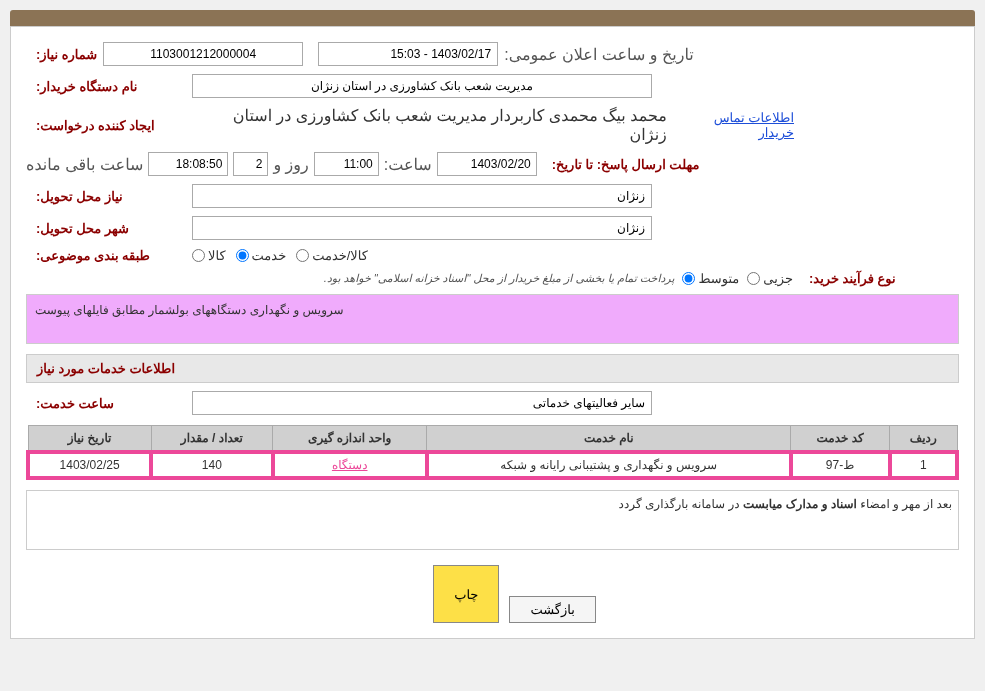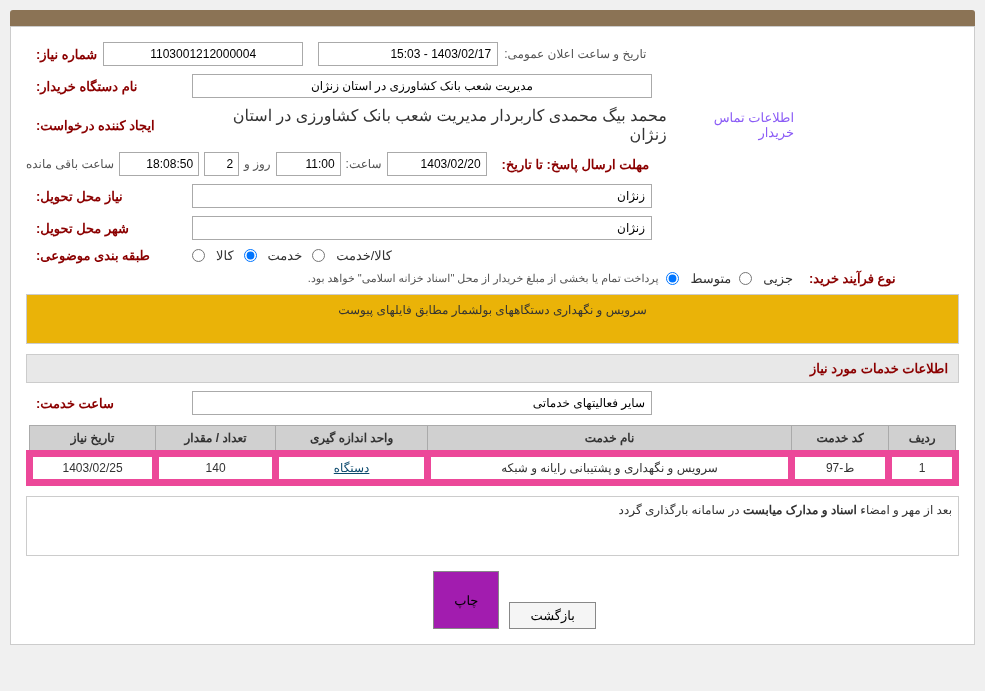--- a/index.html
+++ b/index.html
@@ -53,107 +53,109 @@
       font-family: Tahoma, Arial, sans-serif;
       font-size: 12px;
       direction: rtl;
     }
     .section-header {
       background: #e8e8e8;
       border: 1px solid #ccc;
       padding: 6px 10px;
       font-weight: bold;
       color: #8B0000;
-      text-align: right;
+      text-align: left;
       margin: 10px 0 8px 0;
     }
     .link-text {
-      color: #8b5cf6;
+      color: #1d4ed8;
+      text-decoration: underline;
       cursor: pointer;
     }
     .small-input {
       border: 1px solid #aaa;
       padding: 2px 5px;
       height: 24px;
       font-size: 12px;
       direction: rtl;
     }
     .radio-group {
       display: flex;
       align-items: center;
       gap: 10px;
       direction: rtl;
     }
     .radio-item {
       display: flex;
       align-items: center;
-      gap: 11px;
+      gap: 3px;
     }
     .note-text {
       font-size: 12px;
       color: #333;
       flex: 1;
+      font-style: italic;
     }
     .table-section {
       margin: 10px 0;
     }
     .data-table {
       width: 100%;
       border-collapse: collapse;
       font-size: 12px;
     }
     .data-table th {
       background: #d0d0d0;
       border: 1px solid #aaa;
       padding: 5px 8px;
       text-align: center;
       font-weight: bold;
     }
     .data-table td {
-      border: 7px solid #ec4899;
+      border: 4px solid #ec4899;
       padding: 4px 8px;
       text-align: center;
     }
     .data-table td.link-cell {
-      color: #0c4a6e;
+      color: #ec4899;
       text-decoration: underline;
       cursor: pointer;
     }
     .btn-row {
       display: flex;
       justify-content: center;
       gap: 10px;
       margin-top: 15px;
     }
     .btn {
       padding: 5px 20px;
       font-family: Tahoma, Arial, sans-serif;
       font-size: 13px;
       cursor: pointer;
       border: 1px solid #888;
     }
     .btn-print {
-      background: #a21caf;
+      background: #fde047;
       margin-left: 44px;
     }
     .btn-back {
       background: #f5f5f5;
       margin-top: 31px;
     }
     .inline-label {
-      font-size: 12px;
+      font-size: 16px;
       color: #555;
       white-space: nowrap;
     }
     .description-box {
       border: 1px solid #ccc;
       padding: 8px;
-      background: #eab308;
+      background: #f0abfc;
       min-height: 50px;
-      text-align: center;
+      text-align: left;
       font-size: 12px;
       flex: 1;
     }
     .description-notes {
       border: 1px solid #ccc;
       padding: 6px;
       min-height: 60px;
       font-size: 12px;
       text-align: right;
       flex: 1;

